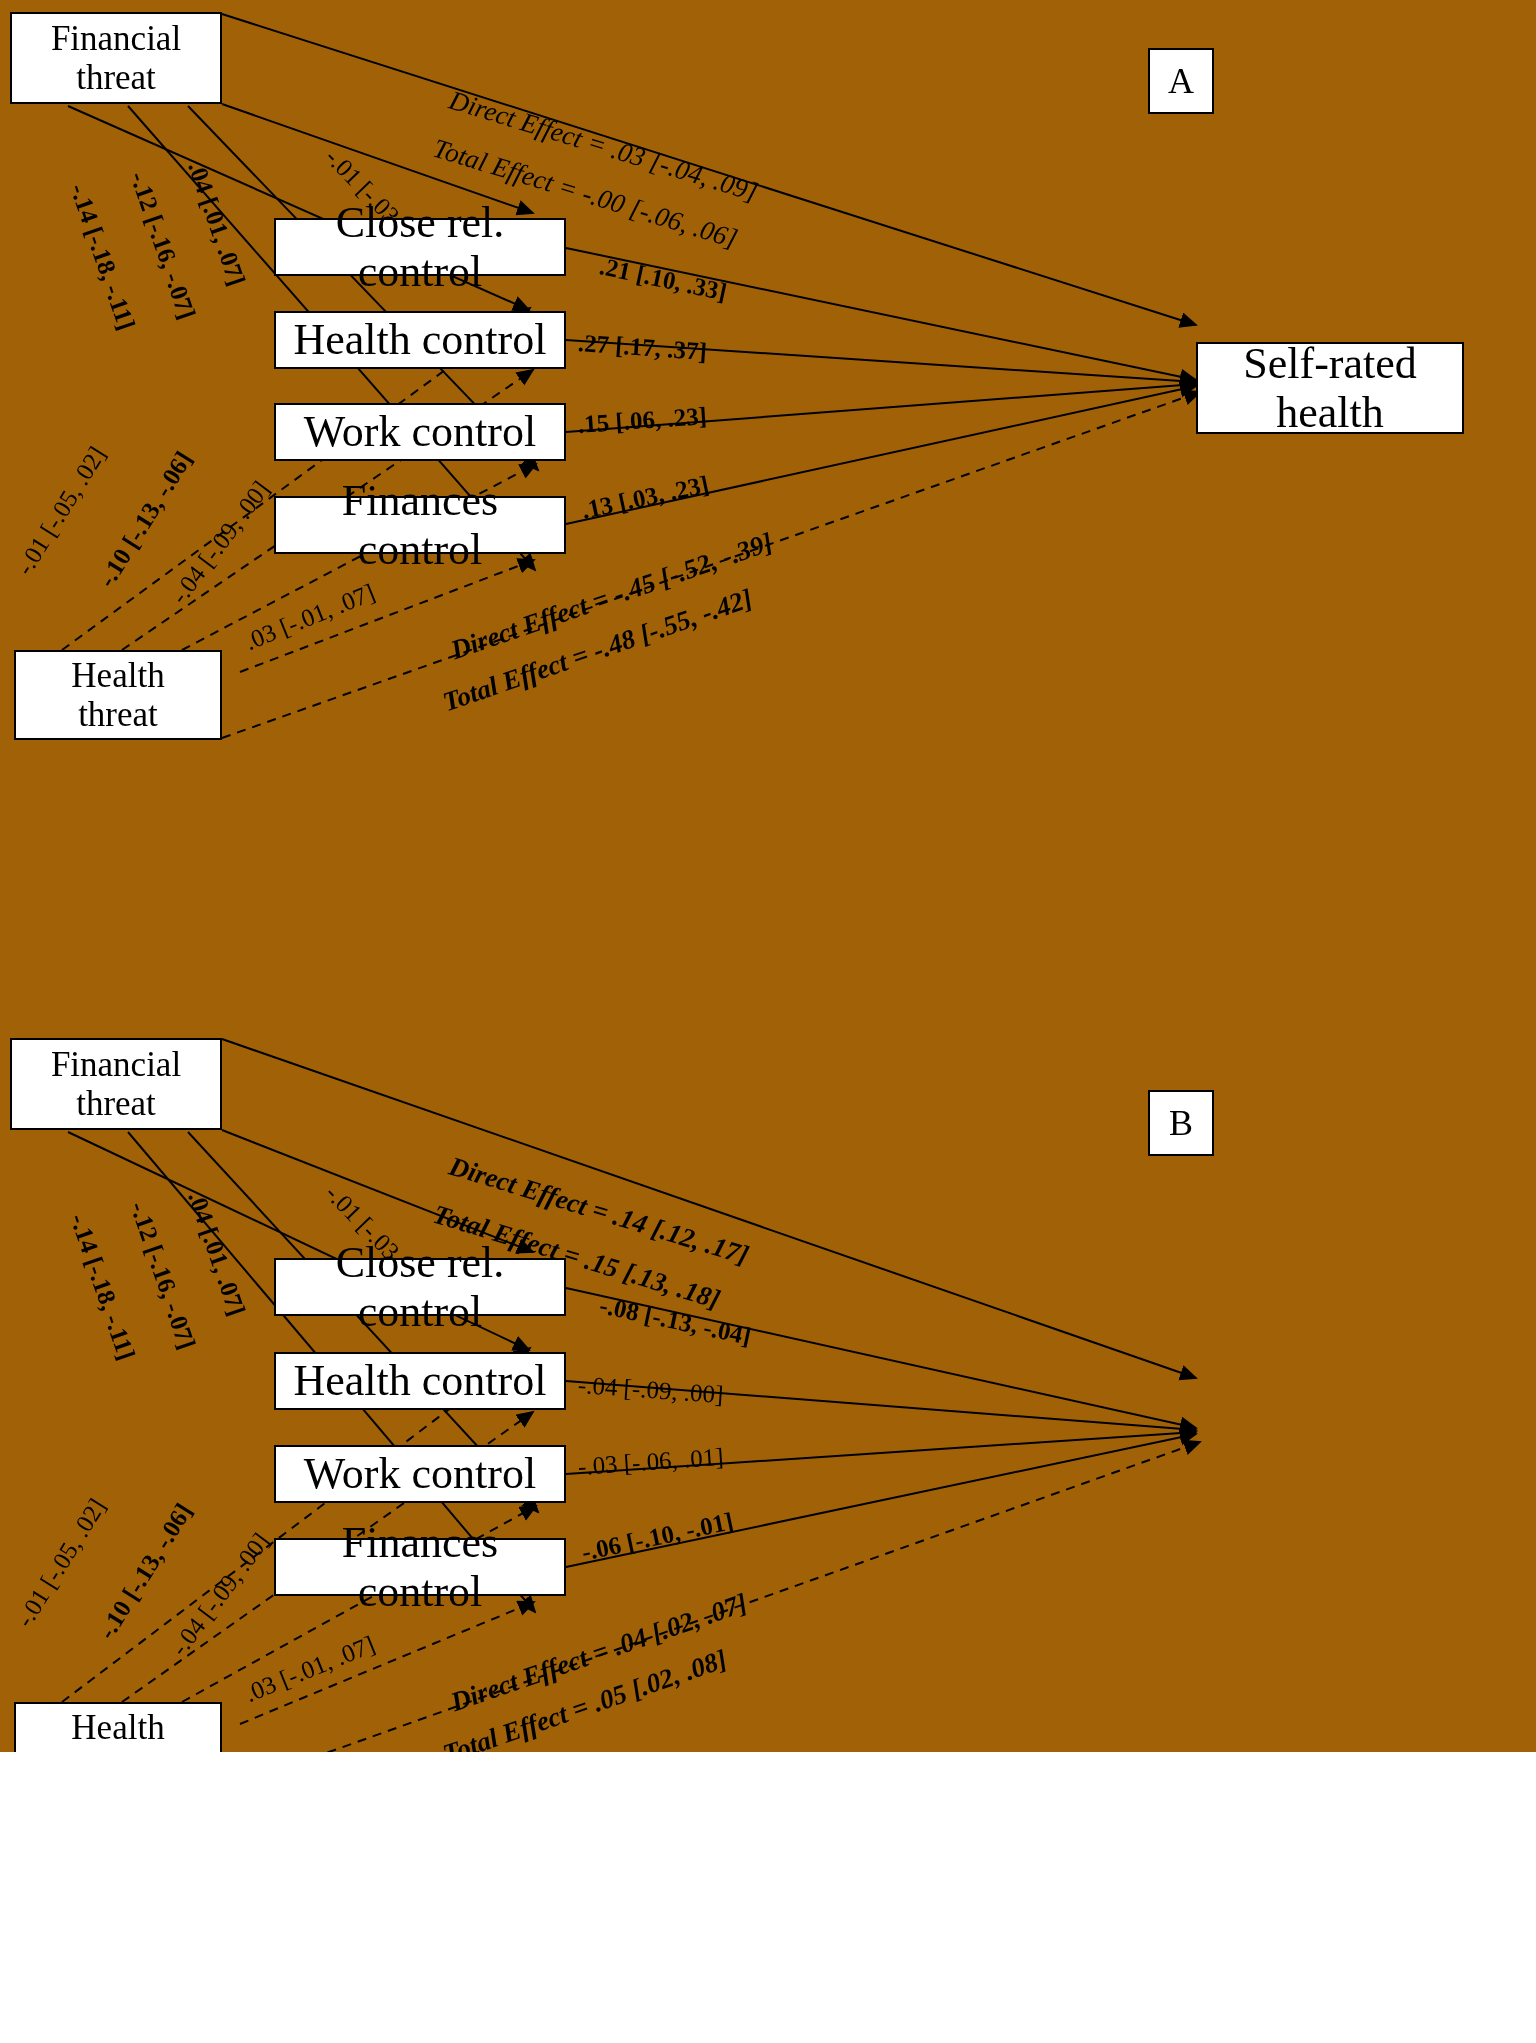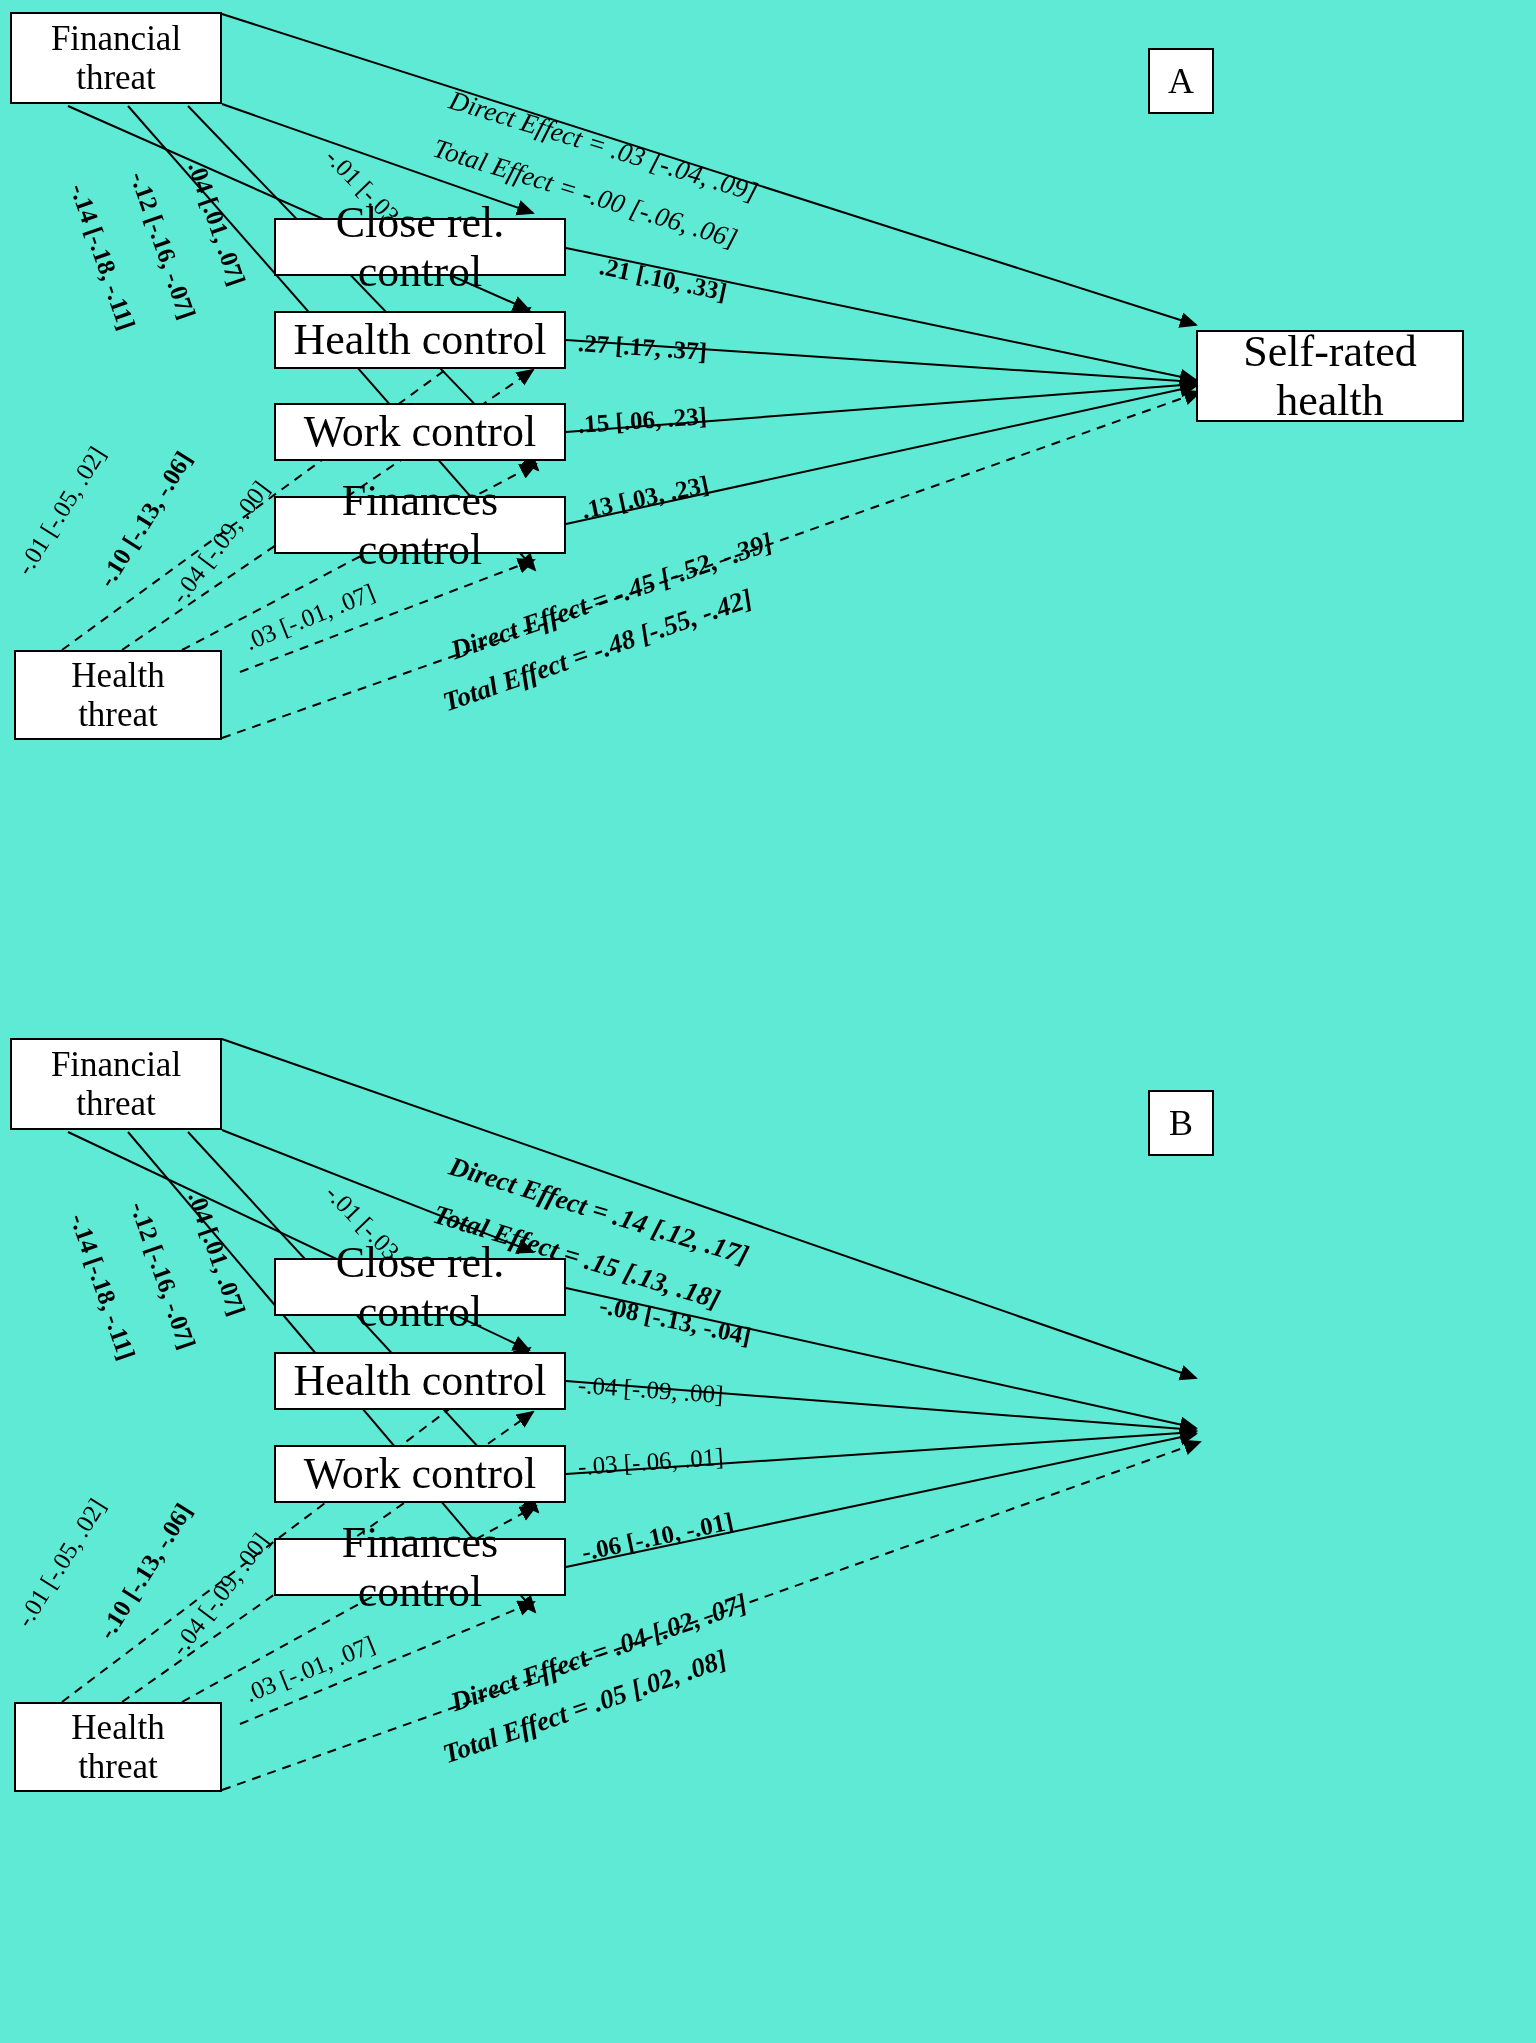--- a/index.html
+++ b/index.html
@@ -8,22 +8,22 @@
     padding: 0;
     background: #ffffff;
   }
   body {
     font-family: "Liberation Serif", "DejaVu Serif", serif;
     color: #000000;
   }
   #page {
     position: relative;
     width: 1536px;
-    height: 2043px;
-    background: #5eead4;
+    height: 1752px;
+    background: #a16207;
     overflow: hidden;
   }
   .panel {
     position: absolute;
     left: 0;
     width: 1536px;
   }
   #panel-a { top: 0; height: 1000px; }
   #panel-b { top: 1030px; height: 1013px; }
 
@@ -139,21 +139,21 @@
     <div class="node" style="left:274px; top:311px; width:292px; height:58px;">
       <span class="node-label">Health control</span>
     </div>
     <div class="node" style="left:274px; top:403px; width:292px; height:58px;">
       <span class="node-label">Work control</span>
     </div>
     <div class="node" style="left:274px; top:496px; width:292px; height:58px;">
       <span class="node-label">Finances control</span>
     </div>
 
-    <div class="node" style="left:1196px; top:330px; width:268px; height:92px;">
+    <div class="node" style="left:1196px; top:342px; width:268px; height:92px;">
       <span class="node-label">Self-rated
 health</span>
     </div>
 
     <div class="panel-letter" style="left:1148px; top:48px;">
       <span>A</span>
     </div>
 
     <div class="plabel" style="left:330px; top:140px; transform: rotate(46deg);">-.01 [-.03, .02]</div>
 

